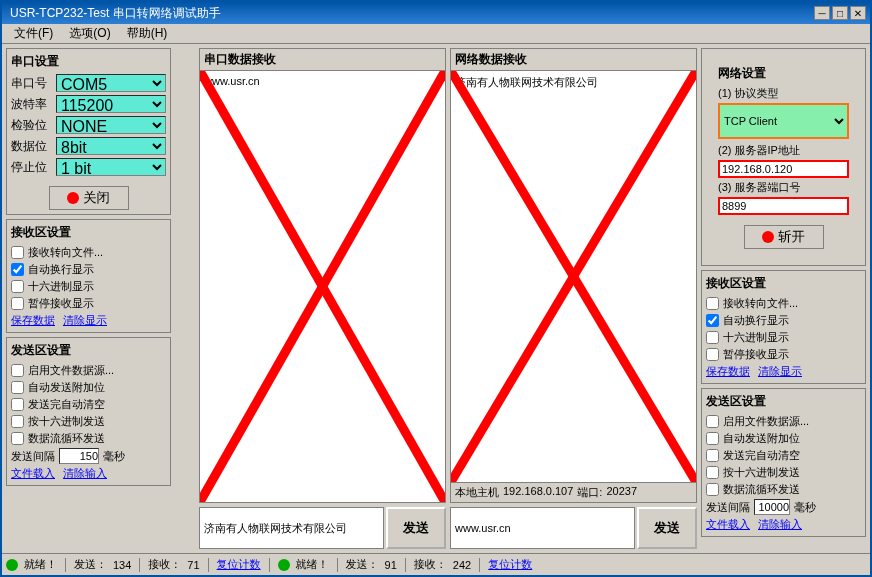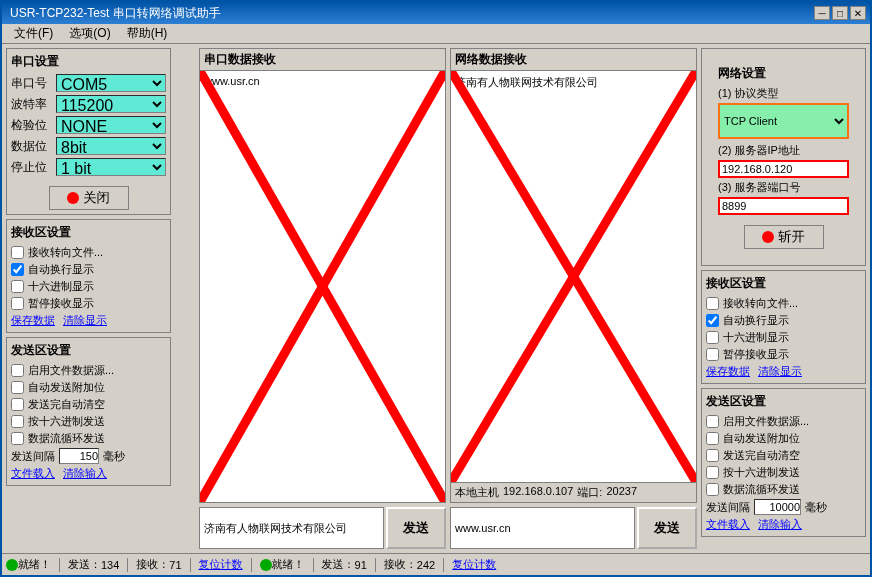--- a/index.html
+++ b/index.html
@@ -292,20 +292,21 @@
       display: flex;
       align-items: center;
       padding: 0 4px;
       font-size: 11px;
       gap: 8px;
       flex-shrink: 0;
     }
     .status-section {
       display: flex;
       align-items: center;
+      gap: 6px;
     }
     .status-separator {
       width: 1px;
       height: 14px;
       background: #808080;
     }
     .status-icon {
       width: 12px; height: 12px;
       background: #00aa00;
       border-radius: 50%;
@@ -571,21 +572,21 @@
         <div class="checkbox-row">
           <input type="checkbox" style="">
           <span>按十六进制发送</span>
         </div>
         <div class="checkbox-row">
           <input type="checkbox" style="">
           <span>数据流循环发送</span>
         </div>
         <div class="send-interval-row">
           <span>发送间隔</span>
-          <input type="text" class="send-interval-input" style="width: 47px;" value="10000">
+          <input type="text" class="send-interval-input" style="width: 36px;" value="10000">
           <span>毫秒</span>
         </div>
         <div class="file-link-row">
           <span class="link-text">文件载入</span>
           <span class="link-text">清除输入</span>
         </div>
       </div>
     </div>
   </div>
 

